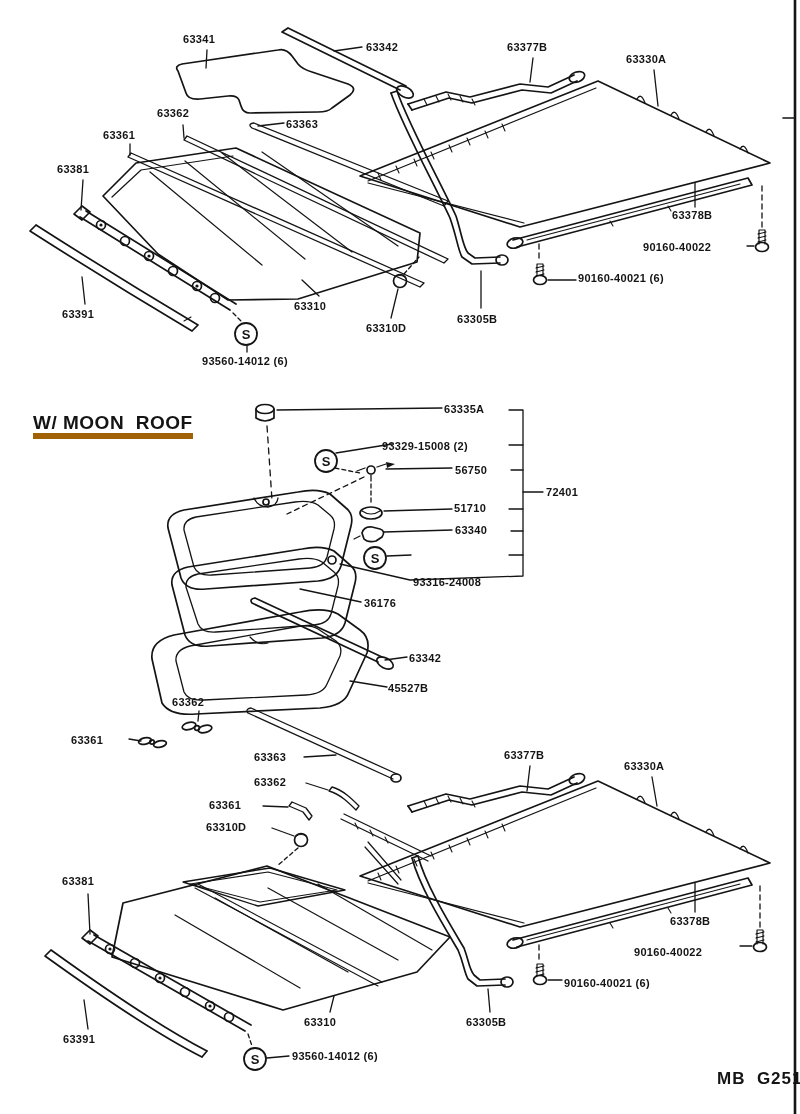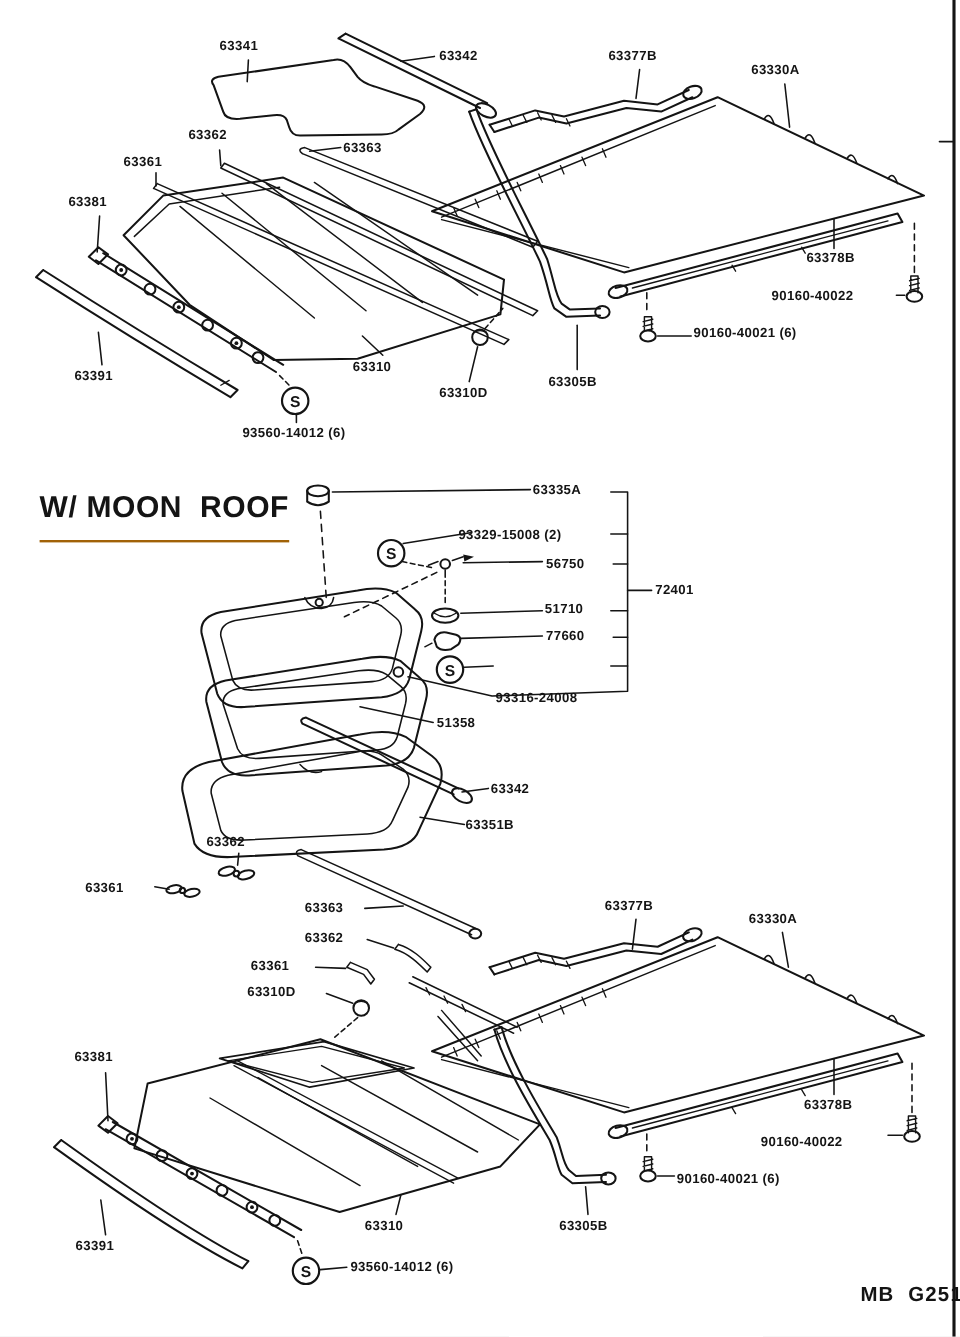--- a/index.html
+++ b/index.html
@@ -1,21 +1,21 @@
 <!DOCTYPE html>
 <html><head>
 <meta charset="utf-8">
 <style>
   html,body{margin:0;padding:0;background:#e8e8e8;}
   .canvas{position:relative;width:800px;height:1114px;background:#ffffff;overflow:hidden;
           font-family:"Liberation Sans",sans-serif;}
   .art{position:absolute;left:0;top:0;}
   .lbl{position:absolute;font-weight:bold;font-size:11px;letter-spacing:.3px;
        color:#141414;white-space:pre;line-height:18px;}
-  .section-title{font-size:25px;border-bottom:2px solid #a16207;padding-bottom:18px;letter-spacing:.5px;}
+  .section-title{font-size:19px;border-bottom:6px solid #a16207;padding-bottom:1px;letter-spacing:.5px;}
   .footer-code{font-size:17px;letter-spacing:1px;margin-left:40px;}
 </style>
 </head>
 <body>
 
 <div class="canvas">
 
 <svg class="art" width="800" height="1114" viewBox="0 0 800 1114">
 <g stroke="#141414" fill="none" stroke-width="1.7" stroke-linecap="round" stroke-linejoin="round">
 
@@ -362,25 +362,25 @@
 <div class="lbl" style="left:366px;top:319px">63310D</div>
 <div class="lbl" style="left:457px;top:310px">63305B</div>
 <div class="lbl" style="left:202px;top:352px">93560-14012 (6)</div>
 
 <div class="lbl section-title" style="left:33px;top:414px">W/ MOON  ROOF</div>
 <div class="lbl" style="left:444px;top:400px">63335A</div>
 <div class="lbl" style="left:382px;top:437px">93329-15008 (2)</div>
 <div class="lbl" style="left:455px;top:461px">56750</div>
 <div class="lbl" style="left:546px;top:483px">72401</div>
 <div class="lbl" style="left:454px;top:499px">51710</div>
-<div class="lbl" style="left:455px;top:521px">77660</div>
+<div class="lbl" style="left:455px;top:521px">63340</div>
 <div class="lbl" style="left:413px;top:573px">93316-24008</div>
-<div class="lbl" style="left:364px;top:594px">51358</div>
+<div class="lbl" style="left:364px;top:594px">36176</div>
 <div class="lbl" style="left:409px;top:649px">63342</div>
-<div class="lbl" style="left:388px;top:679px">63351B</div>
+<div class="lbl" style="left:388px;top:679px">45527B</div>
 <div class="lbl" style="left:172px;top:693px">63362</div>
 <div class="lbl" style="left:71px;top:731px">63361</div>
 <div class="lbl" style="left:254px;top:748px">63363</div>
 <div class="lbl" style="left:254px;top:773px">63362</div>
 <div class="lbl" style="left:209px;top:796px">63361</div>
 <div class="lbl" style="left:206px;top:818px">63310D</div>
 <div class="lbl" style="left:504px;top:746px">63377B</div>
 <div class="lbl" style="left:624px;top:757px">63330A</div>
 <div class="lbl" style="left:62px;top:872px">63381</div>
 <div class="lbl" style="left:670px;top:912px">63378B</div>

